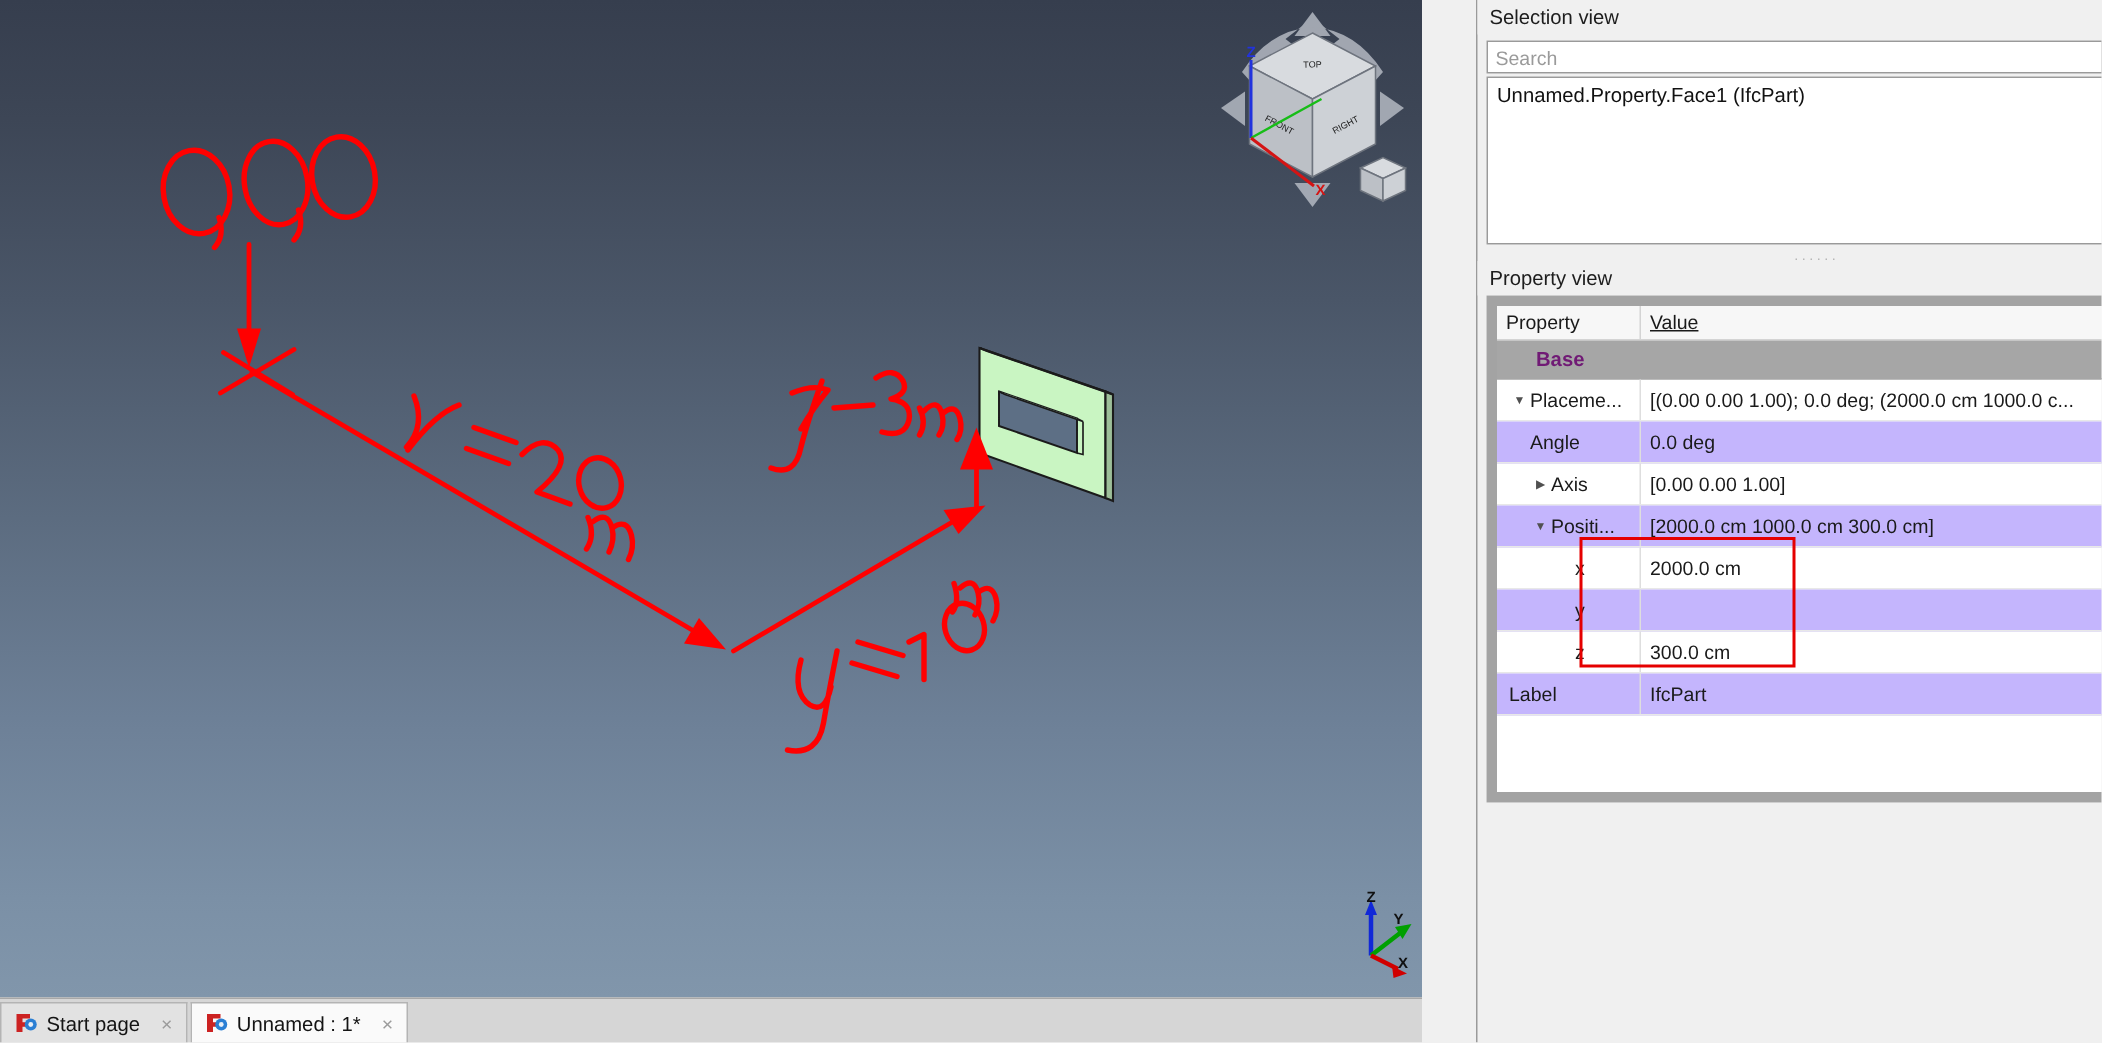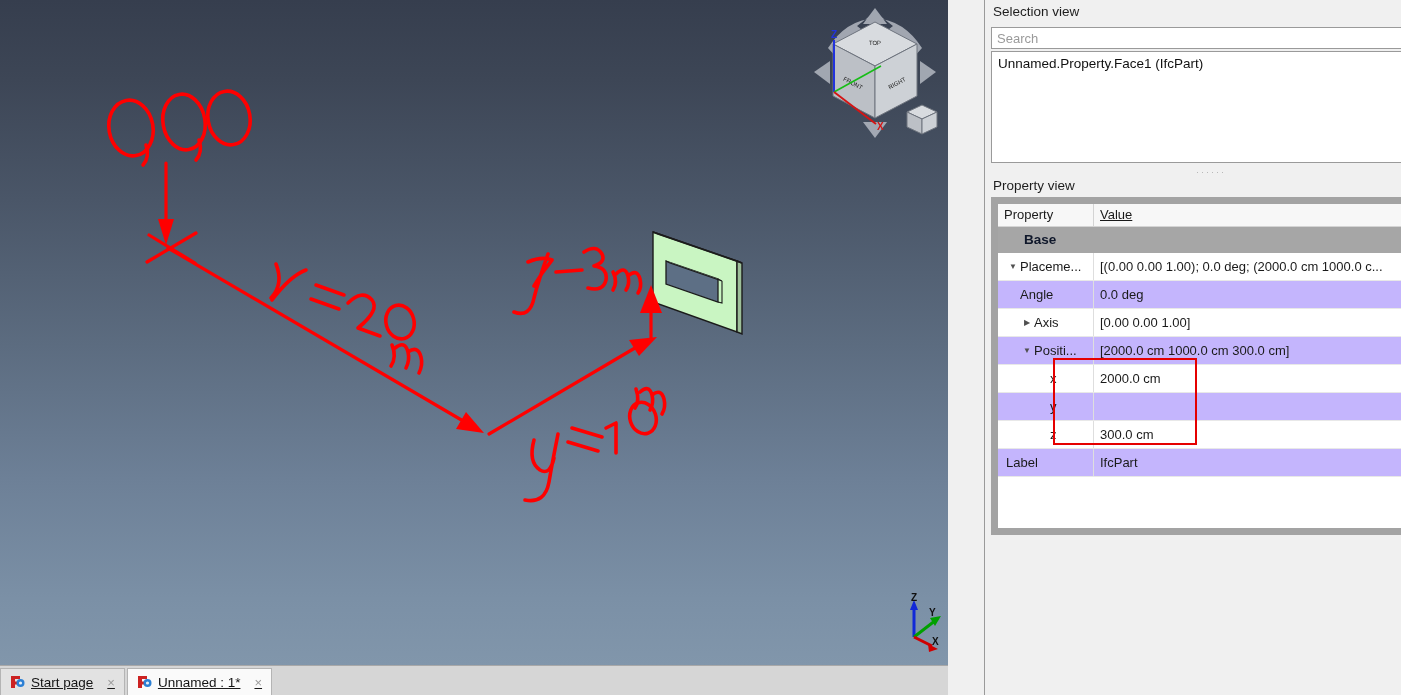--- a/index.html
+++ b/index.html
@@ -44,31 +44,31 @@
              height:338px;overflow:hidden;position:relative;}
   .thead{display:flex;height:22px;line-height:22px;background:#f7f7f7;border-bottom:1px solid #d4d4d4;}
   .thead .c1{width:96px;padding-left:6px;box-sizing:border-box;border-right:1px solid #d4d4d4;}
   .thead .c2{flex:1;padding-left:6px;text-decoration:underline;}
   .prow{display:flex;height:27px;line-height:27px;border-bottom:1px solid #e8e8e8;position:relative;}
   .prow .c1{width:96px;box-sizing:border-box;border-right:1px solid #dedede;
             display:flex;align-items:center;overflow:hidden;white-space:nowrap;}
   .prow .c2{flex:1;padding-left:6px;overflow:hidden;white-space:nowrap;text-overflow:ellipsis;}
   .prow.alt{background:#c4b5fd;}
   .prow.group{background:#a6a6a6;height:25px;line-height:25px;border-bottom:1px solid #a6a6a6;}
-  .prow.group .gname{padding-left:26px;font-weight:bold;color:#0f172a;font-size:13.5px;}
+  .prow.group .gname{padding-left:26px;font-weight:bold;color:#701a75;font-size:13.5px;}
   .arrow{width:14px;display:inline-block;text-align:center;font-size:8px;color:#505050;flex:0 0 14px;}
   .ind1{padding-left:8px;}
   .ind2{padding-left:22px;}
   .ind3{padding-left:52px;}
   .redbox{position:absolute;left:55px;top:0;width:140px;height:82px;border:2px solid #e50000;
           pointer-events:none;z-index:5;}
 
   
   #ltabs{position:absolute;left:0;bottom:0;width:948px;height:30px;background:#d6d6d6;
-         border-top:1px solid #a8a8a8;box-sizing:border-box;display:flex;align-items:flex-end;text-decoration:underline;}
+         border-top:1px solid #a8a8a8;box-sizing:border-box;display:flex;align-items:flex-end;}
   .ltab{height:26px;display:flex;align-items:center;gap:6px;padding:0 9px;font-size:13.5px;
         background:#e2e2e2;border:1px solid #b4b4b4;border-bottom:none;margin-right:2px;color:#141414;}
   .ltab.active{background:#fafafa;}
   .ltab .x{color:#9b9b9b;font-size:13px;margin-left:8px;}
   .fcicon{width:15px;height:14px;position:relative;flex:0 0 15px;}
 </style>
 </head>
 <body>
 
 <div id="app">

